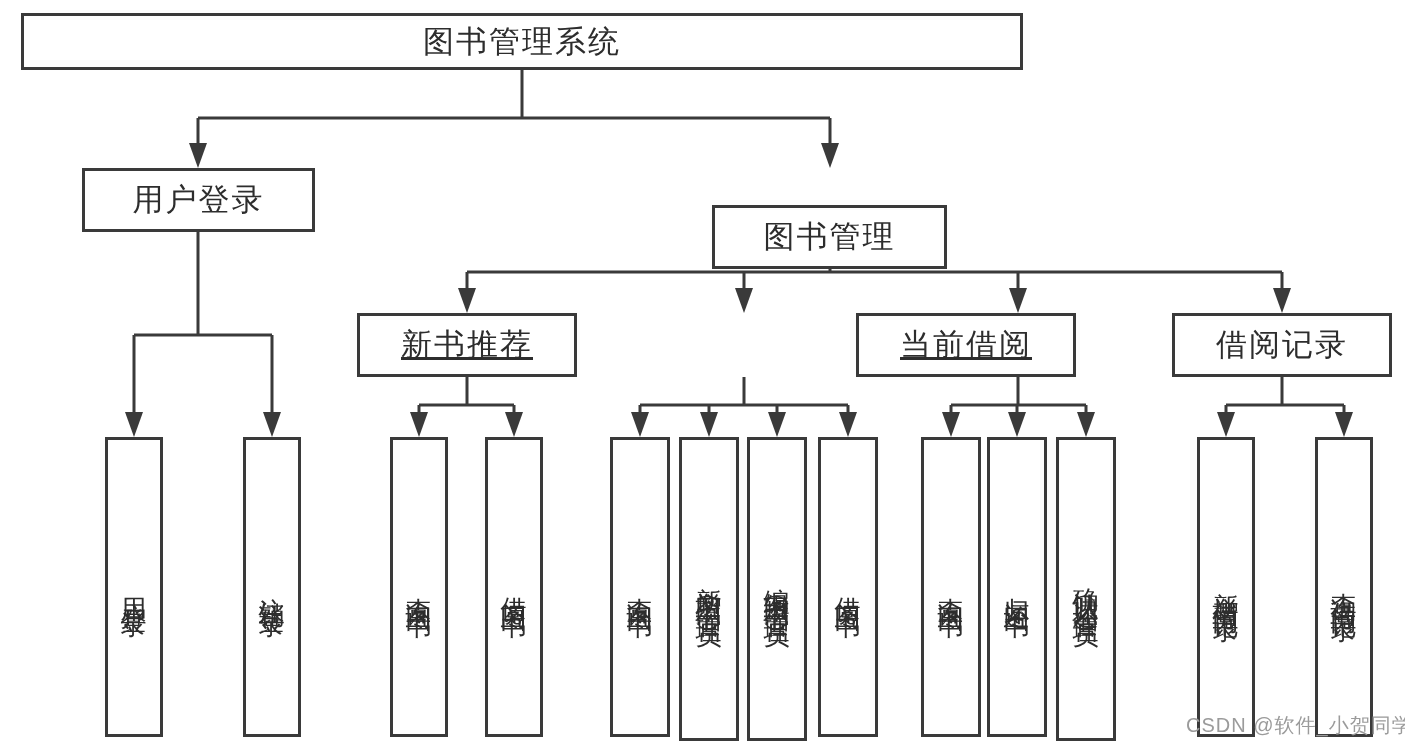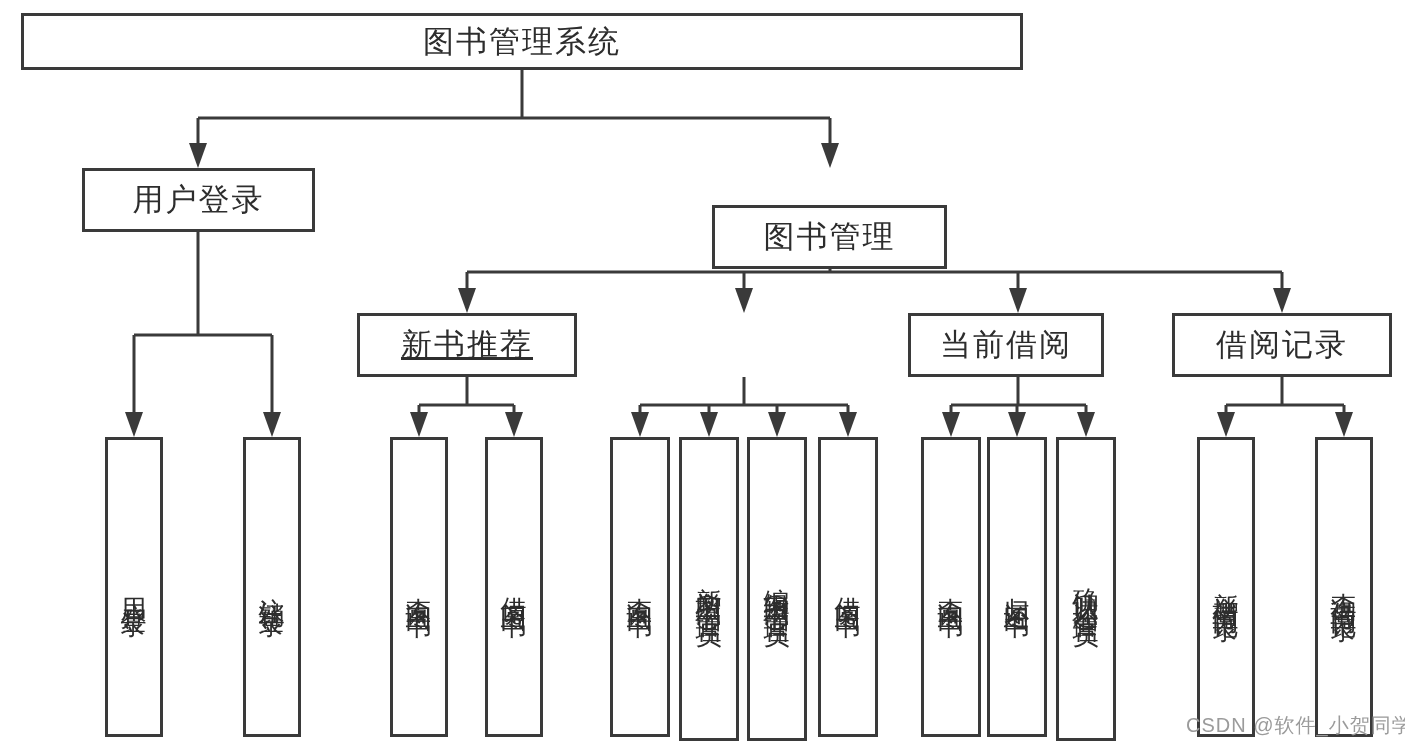--- a/index.html
+++ b/index.html
@@ -71,21 +71,21 @@
     <polygon points="1217,412 1235,412 1226,437"></polygon>
     <polygon points="1335,412 1353,412 1344,437"></polygon>
   </svg>
 
   <div class="box h-box" style="left:21px; top:13px; width:1002px; height:57px;">图书管理系统</div>
 
   <div class="box h-box" style="left:82px; top:168px; width:233px; height:64px;">用户登录</div>
   <div class="box h-box" style="left:712px; top:168px; width:235px; height:64px;margin-top:37px;">图书管理</div>
 
   <div class="box h-box" style="left:357px; top:313px; width:220px; height:64px;text-decoration:underline;">新书推荐</div>
-  <div class="box h-box" style="left:908px; top:313px; width:196px; height:64px;">当前借阅</div>
+  <div class="box h-box" style="left:856px; top:313px; width:220px; height:64px;text-decoration:underline;">当前借阅</div>
   <div class="box h-box" style="left:1172px; top:313px; width:220px; height:64px;">借阅记录</div>
 
   <div class="box v-box" style="left:105px; top:437px; width:58px; height:300px;">用户登录</div>
   <div class="box v-box" style="left:243px; top:437px; width:58px; height:300px;">注销登录</div>
 
   <div class="box v-box" style="left:390px; top:437px; width:58px; height:300px;">查询图书</div>
   <div class="box v-box" style="left:485px; top:437px; width:58px; height:300px;">借阅图书</div>
 
   <div class="box v-box" style="left:610px; top:437px; width:60px; height:300px;">查询图书</div>
   <div class="box v-box" style="left:679px; top:437px; width:60px; height:304px;">新增图书（管理员）</div>

